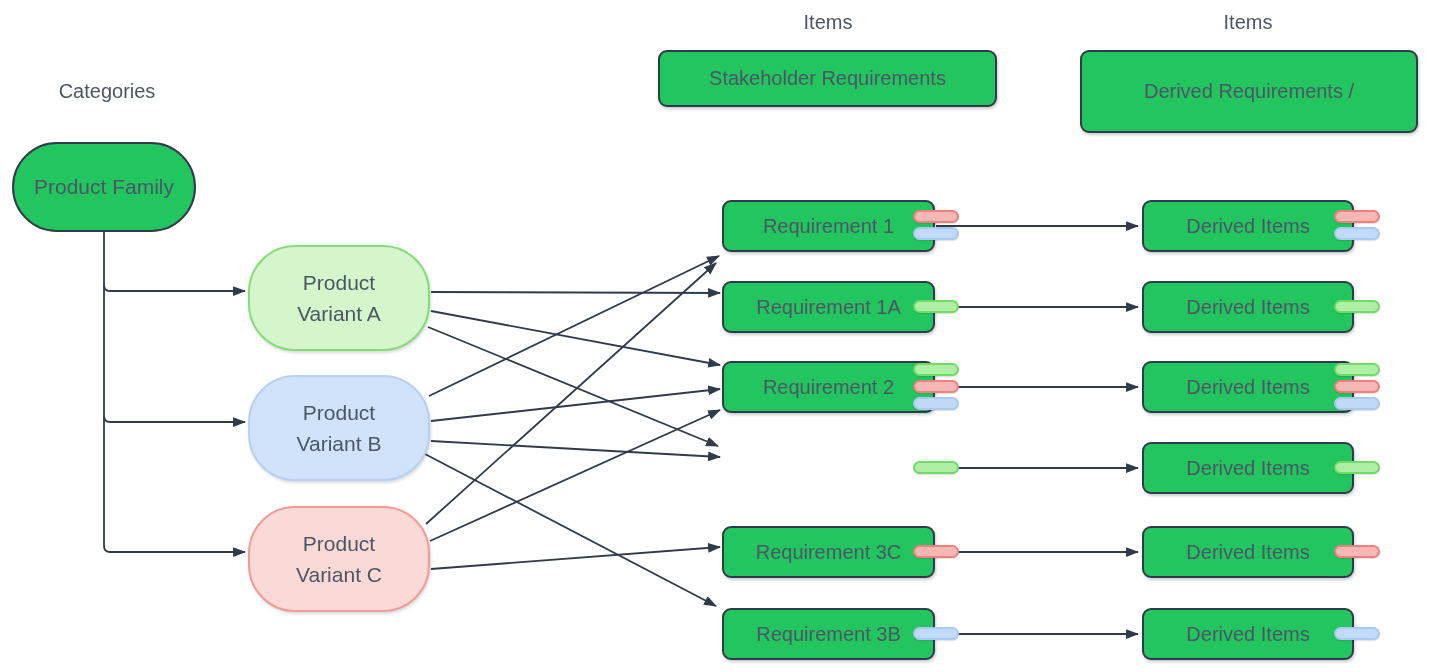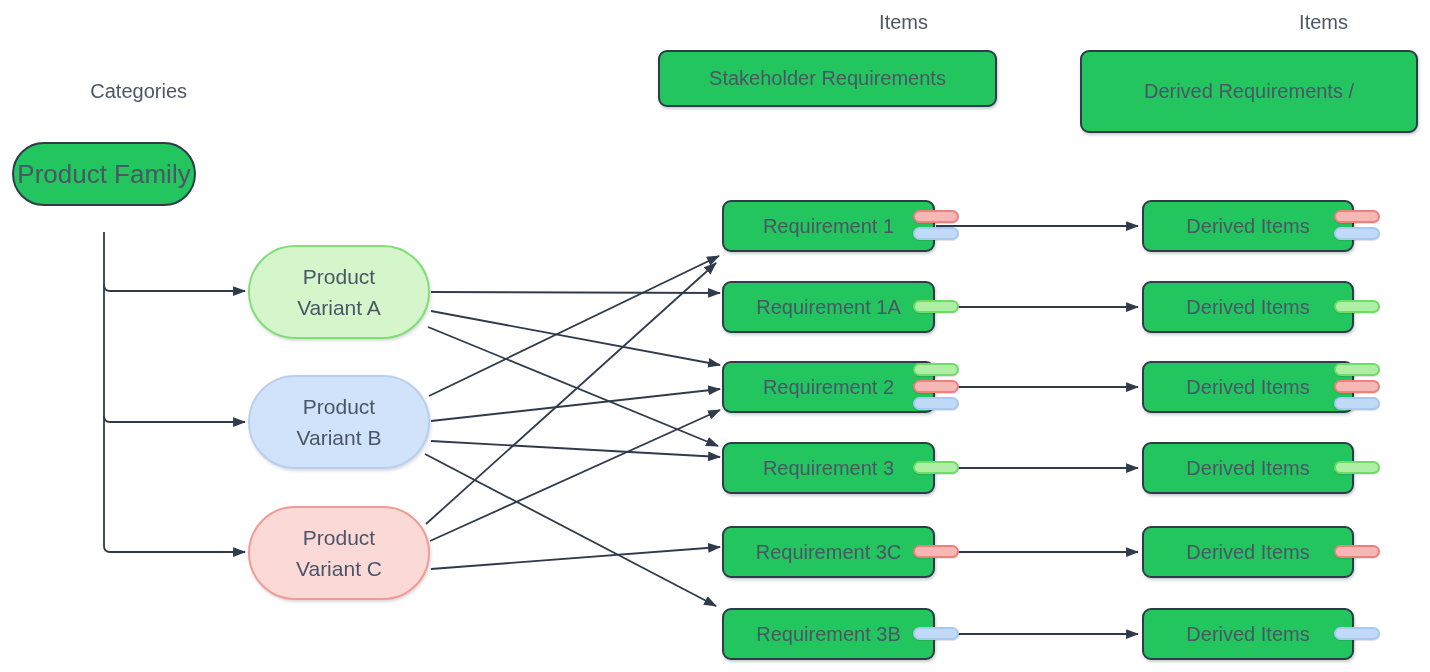--- a/index.html
+++ b/index.html
@@ -1,29 +1,29 @@
 <!DOCTYPE html>
 <html><head>
 <meta charset="utf-8">
 <style>
   html,body{margin:0;padding:0;background:#ffffff;}
   body{font-family:"Liberation Sans","DejaVu Sans",sans-serif;}
   #canvas{position:relative;width:1430px;height:672px;background:#ffffff;overflow:hidden;}
   #wires{position:absolute;left:0;top:0;z-index:1;}
-  .floating-label{position:absolute;z-index:2;color:#4b5666;font-size:20px;text-align:right;}
+  .floating-label{position:absolute;z-index:2;color:#4b5666;font-size:20px;text-align:center;}
   .node{position:absolute;z-index:2;display:flex;align-items:center;justify-content:center;
         text-align:center;color:#4b5666;background:#22c55e;border:2.5px solid #2f3b4a;
         box-sizing:border-box;box-shadow:1px 2px 3px rgba(40,50,60,0.25);}
   .stadium{border-radius:48px;}
   .rect{border-radius:9px;}
-  .family{left:12px;top:142px;width:184px;height:64px;font-size:26px;box-shadow:none;}
+  .family{left:12px;top:142px;width:184px;height:90px;font-size:21px;box-shadow:none;}
   .header-box{font-size:20px;line-height:27px;flex-direction:column;}
   .stakeholder{left:658px;top:50px;width:339px;height:57px;}
   .derived-header{left:1080px;top:50px;width:338px;height:83px;}
-  .variant{left:248px;width:182px;height:94px;font-size:21px;line-height:31px;
+  .variant{left:248px;width:182px;height:106px;font-size:21px;line-height:31px;
            flex-direction:column;border-radius:47px;box-shadow:1px 2px 3px rgba(40,50,60,0.18);}
   .variant[data-color="green"]{background:#d5f6ca;border-color:#82dd78;}
   .variant[data-color="blue"]{background:#d0e3fa;border-color:#b9cff2;}
   .variant[data-color="red"]{background:#fad9d7;border-color:#f29b96;}
   .req{left:722px;width:213px;height:52px;font-size:20px;}
   .der{left:1142px;width:212px;height:52px;font-size:20px;}
   .pill{position:absolute;z-index:3;width:46px;height:13px;border-radius:8px;
         box-sizing:border-box;border:2px solid transparent;box-shadow:0 1px 1px rgba(40,50,60,0.15);}
   .pill[data-color="green"]{background:#aeefa5;border-color:#6fdc66;}
   .pill[data-color="red"]{background:#f7b7b4;border-color:#ef817c;}
@@ -97,23 +97,20 @@
 
   <div class="node rect req" style="top:200px;">
     <span>Requirement 1</span>
   </div>
   <div class="node rect req" style="top:281px;">
     <span>Requirement 1A</span>
   </div>
   <div class="node rect req" style="top:361px;justify-content:center;">
     <span>Requirement 2</span>
   </div>
-  <div class="node rect req" style="top:442px;">
-    <span>Requirement 3</span>
-  </div>
   <div class="node rect req" style="top:526px;">
     <span>Requirement 3C</span>
   </div>
   <div class="node rect req" style="top:608px;">
     <span>Requirement 3B</span>
   </div>
 
   <div class="node rect der" style="top:200px;">
     <span>Derived Items</span>
   </div>

